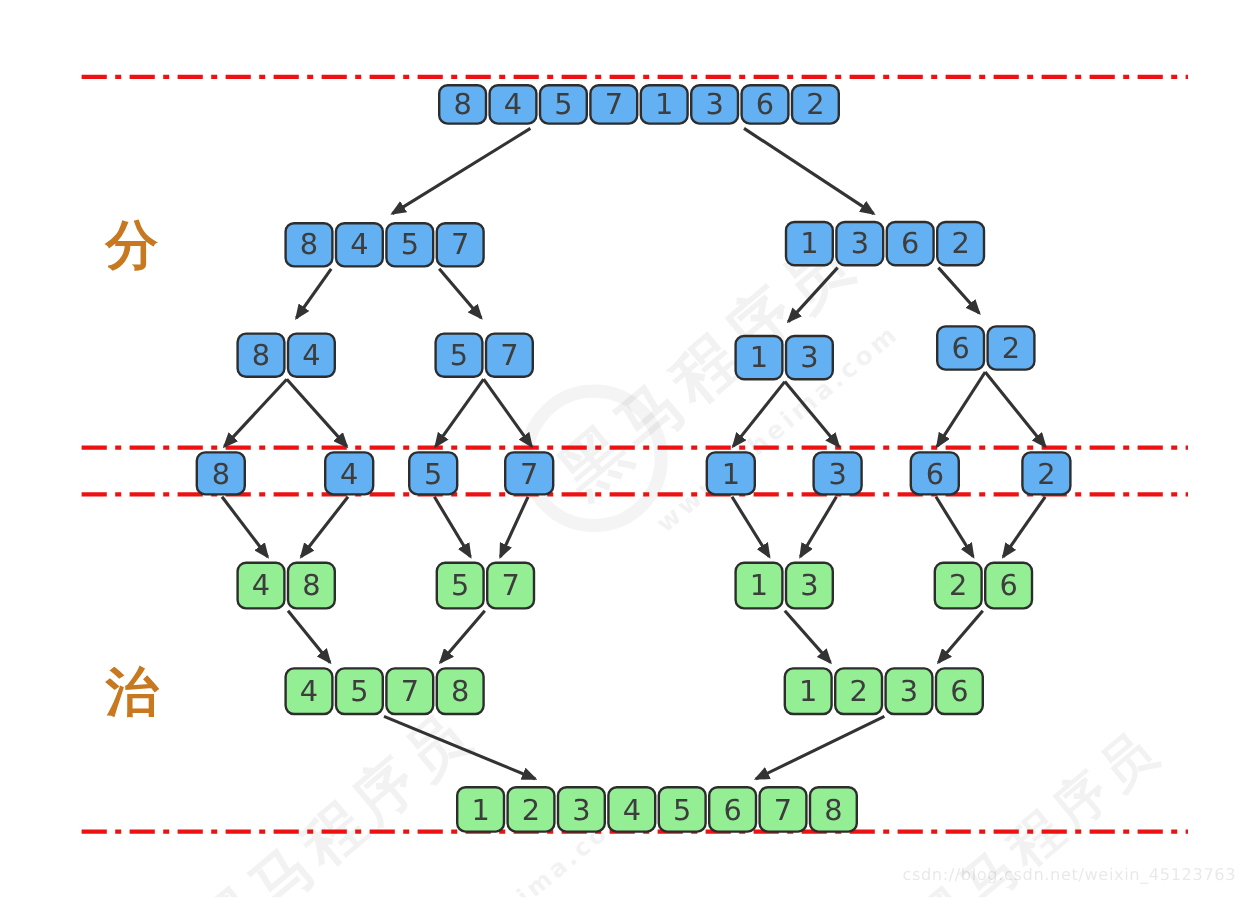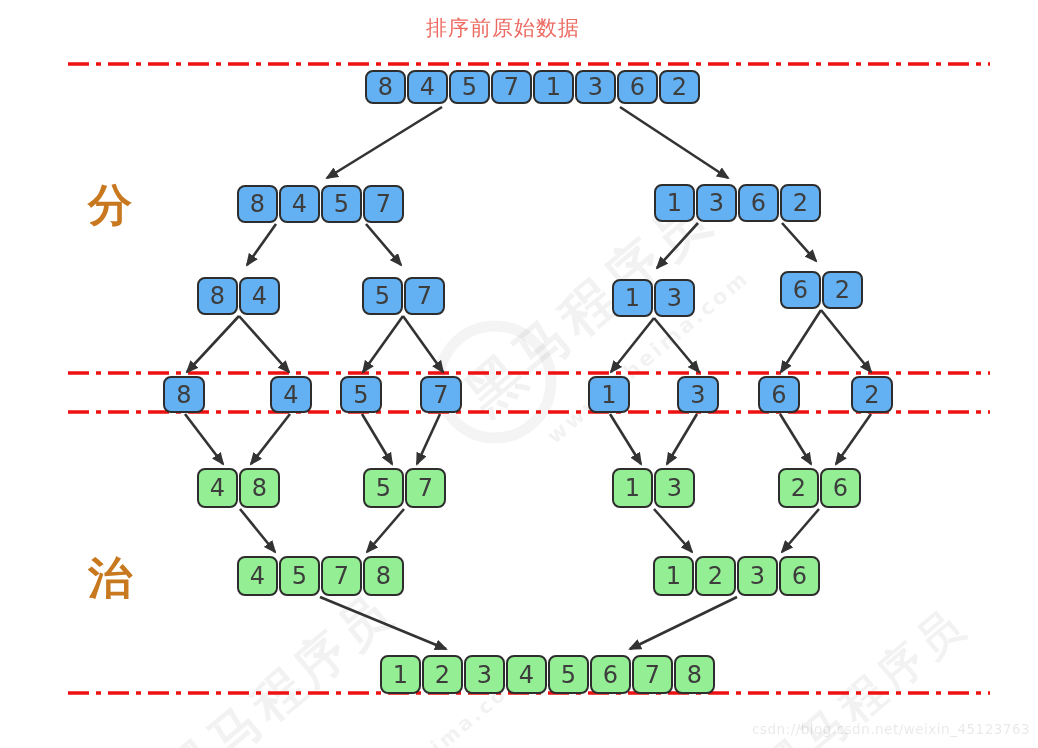--- a/index.html
+++ b/index.html
@@ -98,21 +98,20 @@
       <line class="arrowline" x1="240" y1="509" x2="275" y2="552" marker-end="url(#ah)"></line>
       <line class="arrowline" x1="404" y1="509" x2="367" y2="552" marker-end="url(#ah)"></line>
       <line class="arrowline" x1="654" y1="509" x2="692" y2="552" marker-end="url(#ah)"></line>
       <line class="arrowline" x1="819" y1="509" x2="782" y2="552" marker-end="url(#ah)"></line>
 
       <line class="arrowline" x1="320" y1="597" x2="446" y2="649" marker-end="url(#ah)"></line>
       <line class="arrowline" x1="737" y1="597" x2="630" y2="649" marker-end="url(#ah)"></line>
     </g>
   </svg>
 
-  <div class="title" style="left:426px; top:14px;">排序前原始数据</div>
   <div class="title" style="left:460px; top:708px; font-size:28px;margin-top:43px;">排序后有序数据</div>
 
   <div class="side-label" style="left:88px; top:183px;">分</div>
   <div class="side-label" style="left:88px; top:556px;">治</div>
 
   <div class="grp h34" style="left:365px; top:70px;">
     <div class="cell">8</div>
     <div class="cell">4</div>
     <div class="cell">5</div>
     <div class="cell">7</div>

